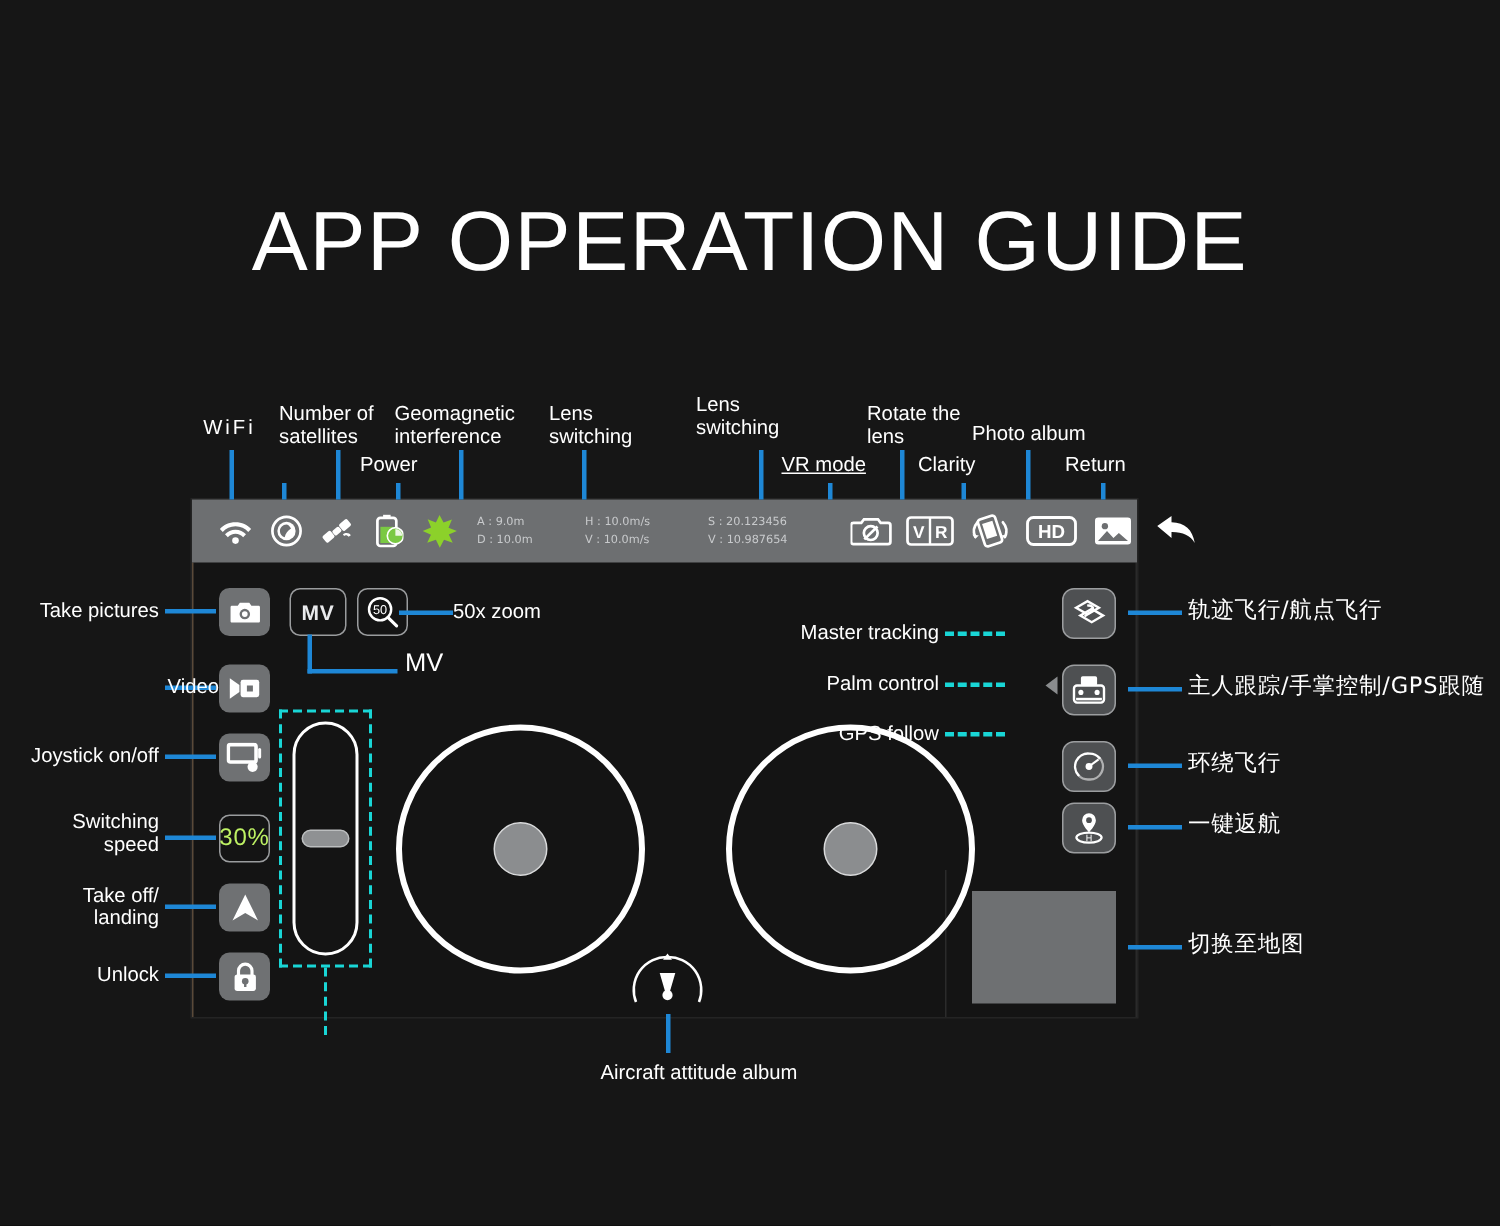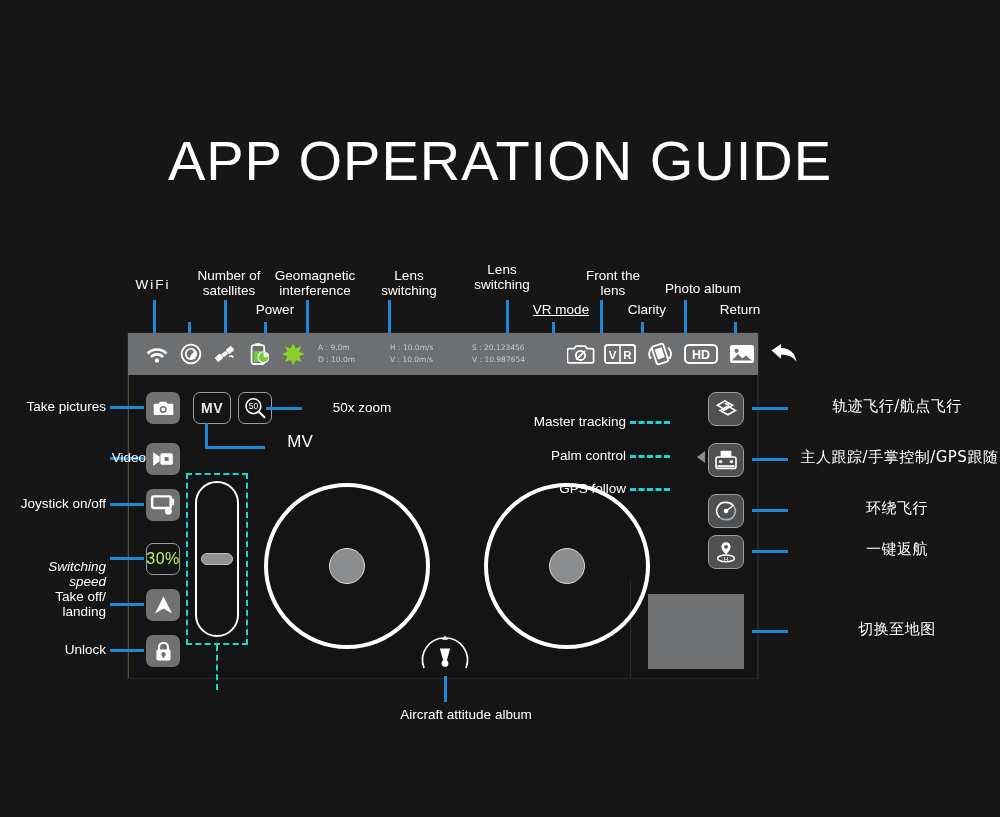--- a/index.html
+++ b/index.html
@@ -174,21 +174,20 @@
   }
 
   
   .label {
     position: absolute;
     color: #ffffff;
     font-size: 13.5px;
     line-height: 15px;
     font-family: "Liberation Sans", sans-serif;
     white-space: pre-line;
-    text-align: center;
   }
   .label.r { text-align: right; }
   .label.c { text-align: center; }
   .label.cn {
     font-size: 15px;
     font-family: "DejaVu Sans", sans-serif;
     letter-spacing: .5px;
   }
 
   
@@ -482,36 +481,36 @@
   <div class="lead-v" style="left:734px; top:322px; height:11px;"></div>
 
   <div class="label c" style="left:113px; top:277px; width:80px; letter-spacing:2px;">WiFi</div>
   <div class="label" style="left:186px; top:268px; width:86px;">Number of satellites</div>
   <div class="label" style="left:240px; top:302px; width:70px;">Power</div>
   <div class="label" style="left:263px; top:268px; width:104px;">Geomagnetic interference</div>
   <div class="label" style="left:366px; top:268px; width:86px;">Lens switching</div>
 
   <div class="label" style="left:464px; top:262px; width:76px;"><span>Lens switching</span></div>
   <div class="label" style="left:521px; top:302px; width:80px;text-decoration:underline;">VR mode</div>
-  <div class="label" style="left:578px; top:268px; width:70px;"><span>Front the lens</span></div>
+  <div class="label" style="left:578px; top:268px; width:70px;"><span>Rotate the lens</span></div>
   <div class="label" style="left:612px; top:302px; width:70px;">Clarity</div>
   <div class="label" style="left:648px; top:281px; width:110px;">Photo album</div>
   <div class="label" style="left:710px; top:302px; width:60px;">Return</div>
 
   <div class="lead-h" style="left:110px; top:406px; width:34px;"></div>
   <div class="label r" style="left:0px; top:399px; width:106px;">Take pictures</div>
 
   <div class="lead-h" style="left:110px; top:457px; width:34px;"></div>
   <div class="label r" style="left:0px; top:450px; width:106px;padding-left:40px;">Video</div>
 
   <div class="lead-h" style="left:110px; top:503px; width:34px;"></div>
   <div class="label r" style="left:0px; top:496px; width:106px;">Joystick on/off</div>
 
   <div class="lead-h" style="left:110px; top:557px; width:34px;"></div>
-  <div class="label r" style="left:0px; top:559px; width:106px;font-style:italic;">Switching
+  <div class="label r" style="left:0px; top:540px; width:106px;">Switching
 speed</div>
 
   <div class="lead-h" style="left:110px; top:603px; width:34px;"></div>
   <div class="label r" style="left:0px; top:589px; width:106px;">Take off/
 landing</div>
 
   <div class="lead-h" style="left:110px; top:649px; width:34px;"></div>
   <div class="label r" style="left:0px; top:642px; width:106px;">Unlock</div>
 
   <div id="mv-elbow"></div>

